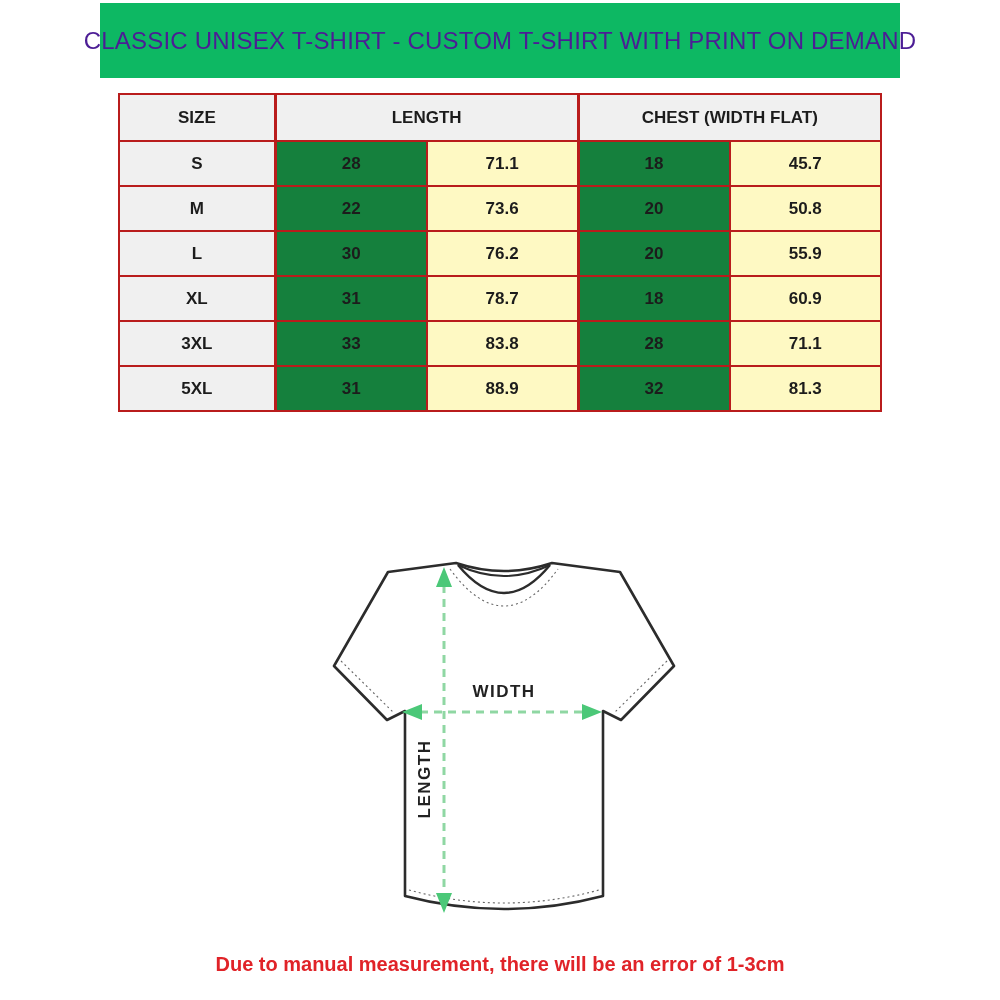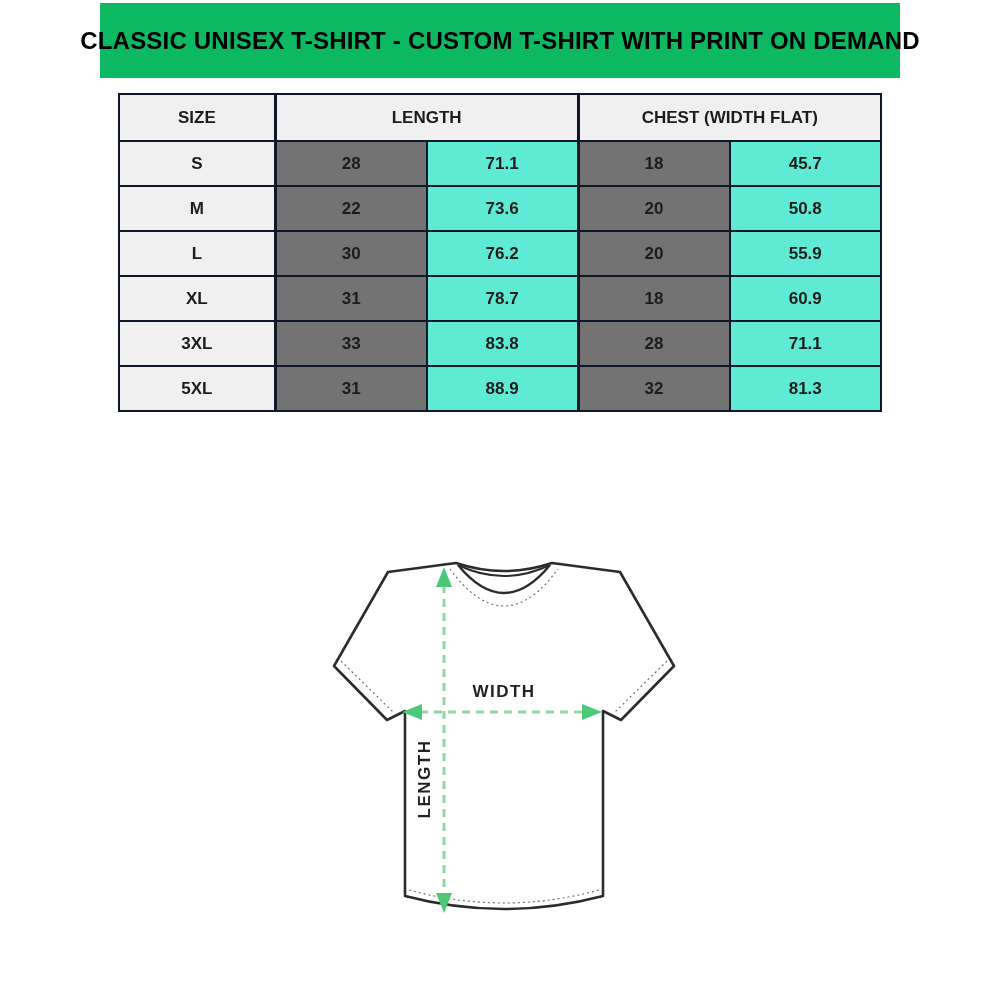--- a/index.html
+++ b/index.html
@@ -15,49 +15,49 @@
 
   
   .banner {
     position: absolute;
     left: 100px; top: 3px;
     width: 800px; height: 75px;
     background: #0db863;
     display: flex; align-items: center; justify-content: center;
   }
   .banner h1 {
-    color: #000000;
+    color: #4c1d95;
     font-size: 24px;
-    font-weight: bold;
+    font-weight: normal;
     letter-spacing: 0.2px;
     white-space: nowrap;
   }
 
   
   table.size-table {
     position: absolute;
     left: 118px; top: 93px;
     width: 764px;
     border-collapse: collapse;
     table-layout: fixed;
     font-weight: bold;
     color: #1c1c1c;
   }
   .size-table th, .size-table td {
-    border: 2px solid #0f172a;
+    border: 2px solid #b91c1c;
     text-align: center;
     vertical-align: middle;
     font-size: 17px;
     font-weight: bold;
     margin-top: 48px;
   }
   .size-table th { height: 47px; background: #f0f0f0; }
-  .size-table td { height: 45px; background: #737373; }
+  .size-table td { height: 45px; background: #15803d; }
   .size-table td.size-col { background: #f0f0f0; }
-  .size-table td.cm-col   { background: #5eead4; }
+  .size-table td.cm-col   { background: #fef9c3; }
   .size-table .group-sep  { border-left-width: 3px; }
 
   
   .diagram {
     position: absolute;
     left: 308px; top: 545px;
     width: 392px; height: 400px;
   }
   .diagram svg { display: block; width: 100%; height: 100%; }
   .diagram text {
@@ -173,14 +173,15 @@
         <line x1="112" y1="167" x2="276" y2="167" stroke="#8fd7a3" stroke-width="3" stroke-dasharray="8,6"></line>
         <polygon points="114,159 114,175 94,167" fill="#4bc878"></polygon>
         <polygon points="274,159 274,175 294,167" fill="#4bc878"></polygon>
       </g>
 
       <text x="196" y="152" text-anchor="middle">WIDTH</text>
       <text x="116" y="240" text-anchor="middle" transform="rotate(-90 116 234)">LENGTH</text>
     </svg>
   </figure>
 
+  <footer class="footer-note">Due to manual measurement, there will be an error of 1-3cm</footer>
 
 </div>
 
 </body></html>

